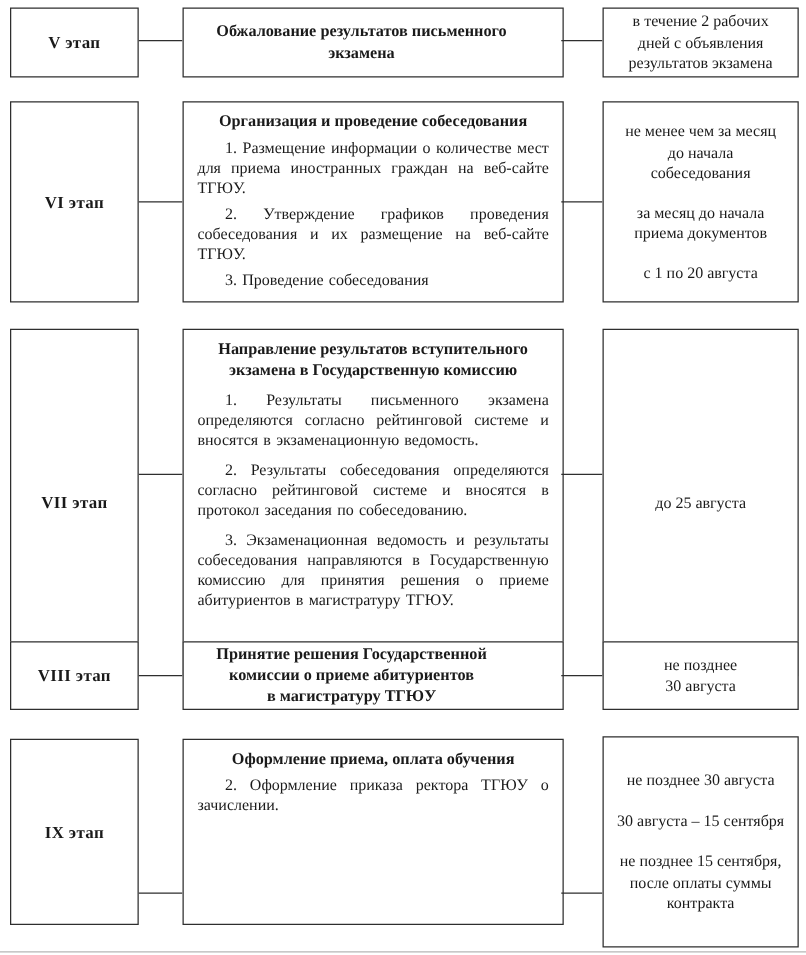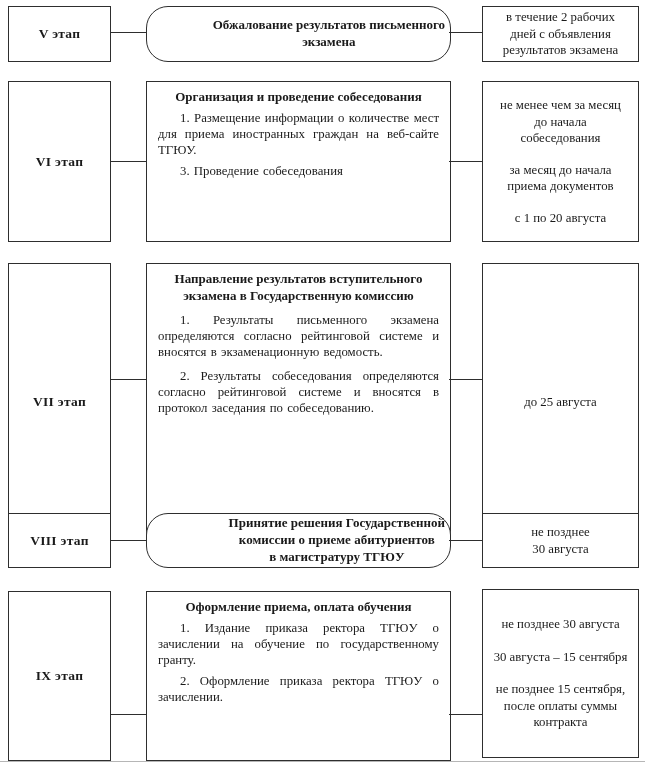--- a/index.html
+++ b/index.html
@@ -39,23 +39,22 @@
   .main-box {
     left: 146px;
     width: 305px;
     padding: 6px 11px;
     font-size: 12.8px;
     line-height: 16px;
   }
   .main-box.center-only {
     display: flex;
     align-items: center;
-    justify-content: flex-end;
-    padding: 2px 5px;
-    border-radius: 22px;
+    justify-content: flex-start;
+    padding: 2px 26px;
   }
   .main-title {
     font-weight: bold;
     text-align: center;
     white-space: pre-line;
     margin: 0 0 3px 0;
     font-size: 13px;
     line-height: 17px;
   }
   .main-item {
@@ -95,21 +94,21 @@
   .c-right { left: 449px; width: 33px; }
   
   .r1 .stage-box, .r1 .main-box, .r1 .time-box { top: 6px;  height: 56px; }
   .r1 .connector { top: 32px; }
   .r2 .stage-box, .r2 .main-box, .r2 .time-box { top: 81px;  height: 161px; }
   .r2 .connector { top: 161px; }
   .r3 .stage-box, .r3 .main-box, .r3 .time-box { top: 263px; height: 278px; }
   .r3 .connector { top: 379px; }
   .r4 .stage-box, .r4 .main-box, .r4 .time-box { top: 513px; height: 55px; }
   .r4 .connector { top: 540px; }
-  .r5 .stage-box, .r5 .main-box { top: 591px; height: 170px; }
+  .r5 .stage-box, .r5 .main-box { top: 591px; height: 149px; }
   .r5 .time-box { top: 589px; height: 169px; }
   .r5 .connector { top: 714px; }
   
   .page-edge {
     position: absolute;
     left: 0;
     top: 761px;
     width: 645px;
     height: 0;
     border-top: 1.4px solid #8f8f8f;
@@ -139,20 +138,21 @@
   </div>
 
   <div class="r2">
     <div class="box stage-box">
       <span class="stage-label">VI этап</span>
     </div>
     <div class="connector c-left"></div>
     <div class="box main-box">
       <div class="main-title">Организация и проведение собеседования</div>
       <p class="main-item">1. Размещение информации о количестве мест для приема иностранных граждан на веб-сайте ТГЮУ.</p>
+      <p class="main-item">2. Утверждение графиков проведения собеседования и их размещение на веб-сайте ТГЮУ.</p>
       <p class="main-item">3. Проведение собеседования</p>
     </div>
     <div class="connector c-right"></div>
     <div class="box time-box">
       <p class="time-entry">не менее чем за месяц
 до начала
 собеседования</p>
       <p class="time-entry">за месяц до начала
 приема документов</p>
       <p class="time-entry">с 1 по 20 августа</p>
@@ -162,20 +162,21 @@
   <div class="r3">
     <div class="box stage-box">
       <span class="stage-label">VII этап</span>
     </div>
     <div class="connector c-left"></div>
     <div class="box main-box">
       <div class="main-title">Направление результатов вступительного
 экзамена в Государственную комиссию</div>
       <p class="main-item">1. Результаты письменного экзамена определяются согласно рейтинговой системе и вносятся в экзаменационную ведомость.</p>
       <p class="main-item">2. Результаты собеседования определяются согласно рейтинговой системе и вносятся в протокол заседания по собеседованию.</p>
+      <p class="main-item">3. Экзаменационная ведомость и результаты собеседования направляются в Государственную комиссию для принятия решения о приеме абитуриентов в магистратуру ТГЮУ.</p>
     </div>
     <div class="connector c-right"></div>
     <div class="box time-box">
       <p class="time-entry">до 25 августа</p>
     </div>
   </div>
 
   <div class="r4">
     <div class="box stage-box">
       <span class="stage-label">VIII этап</span>
@@ -193,21 +194,20 @@
     </div>
   </div>
 
   <div class="r5">
     <div class="box stage-box">
       <span class="stage-label">IX этап</span>
     </div>
     <div class="connector c-left"></div>
     <div class="box main-box">
       <div class="main-title">Оформление приема, оплата обучения</div>
-      <p class="main-item">1. Издание приказа ректора ТГЮУ о зачислении на обучение по государственному гранту.</p>
       <p class="main-item">2. Оформление приказа ректора ТГЮУ о зачислении.</p>
     </div>
     <div class="connector c-right"></div>
     <div class="box time-box">
       <p class="time-entry">не позднее 30 августа</p>
       <p class="time-entry">30 августа – 15 сентября</p>
       <p class="time-entry">не позднее 15 сентября,
 после оплаты суммы
 контракта</p>
     </div>

